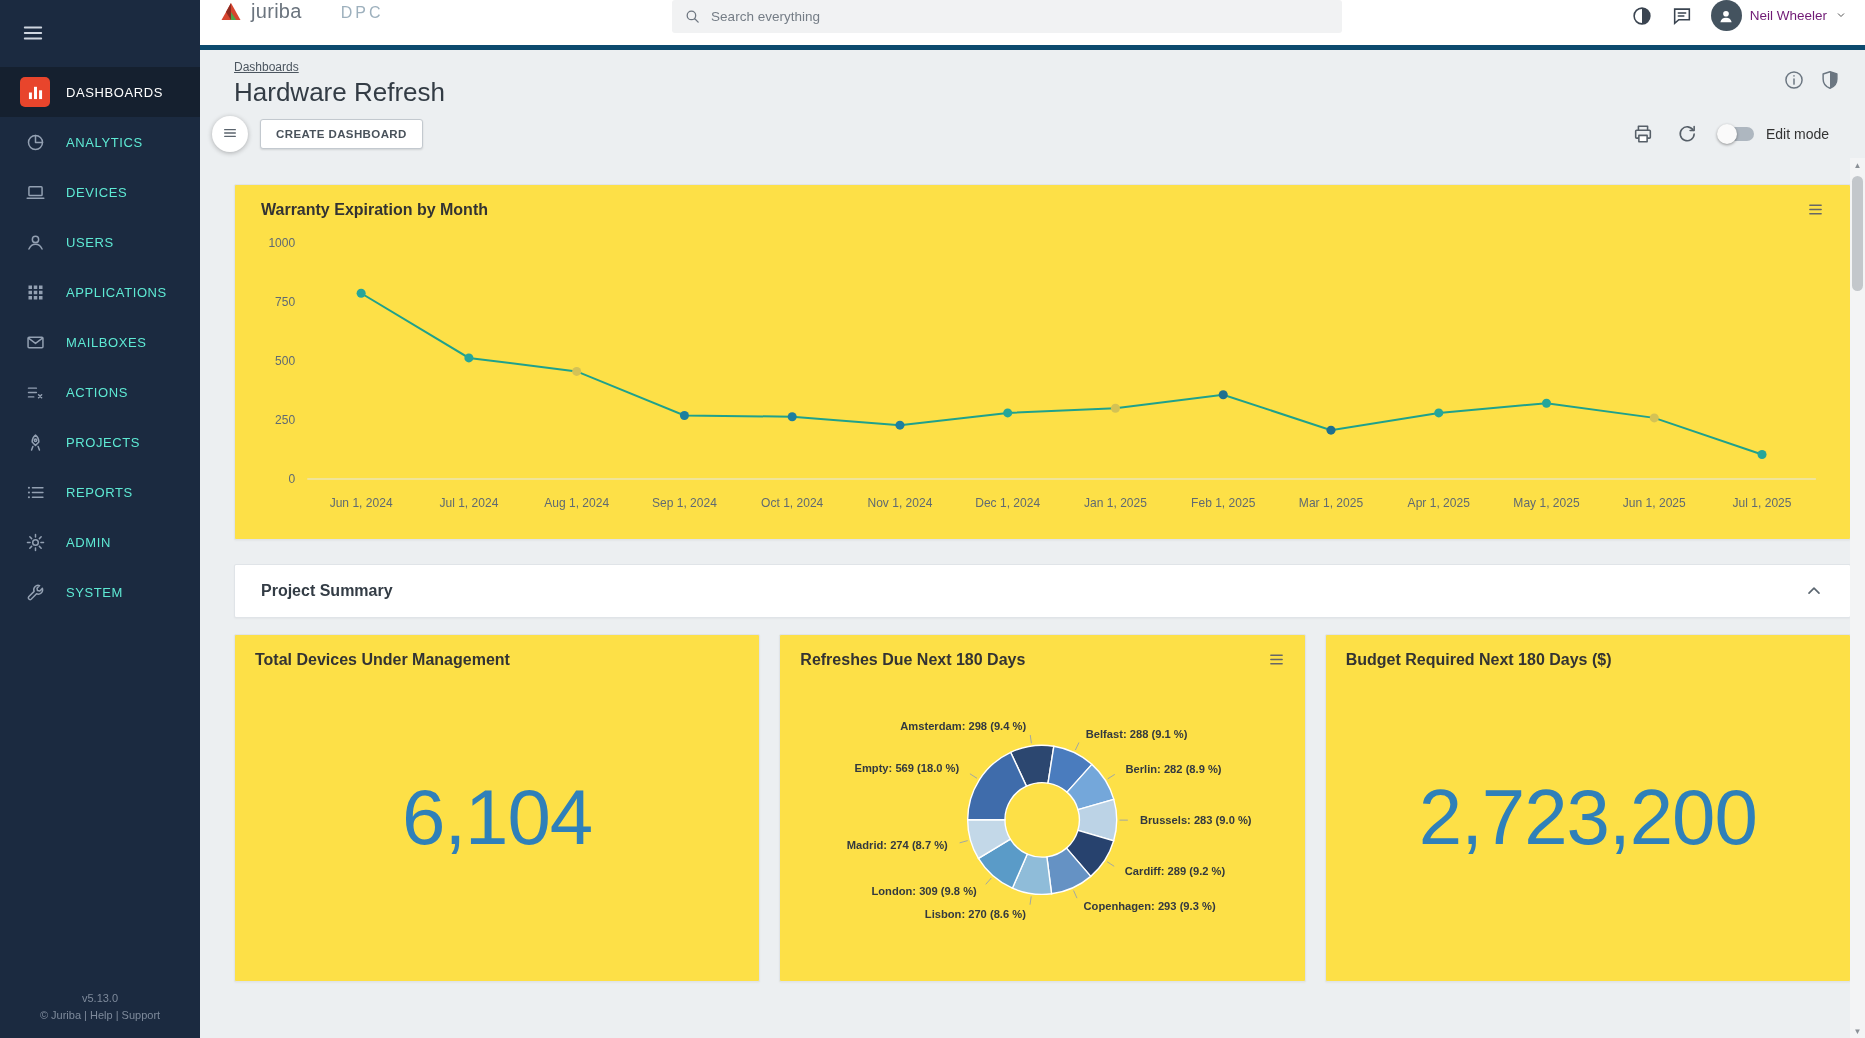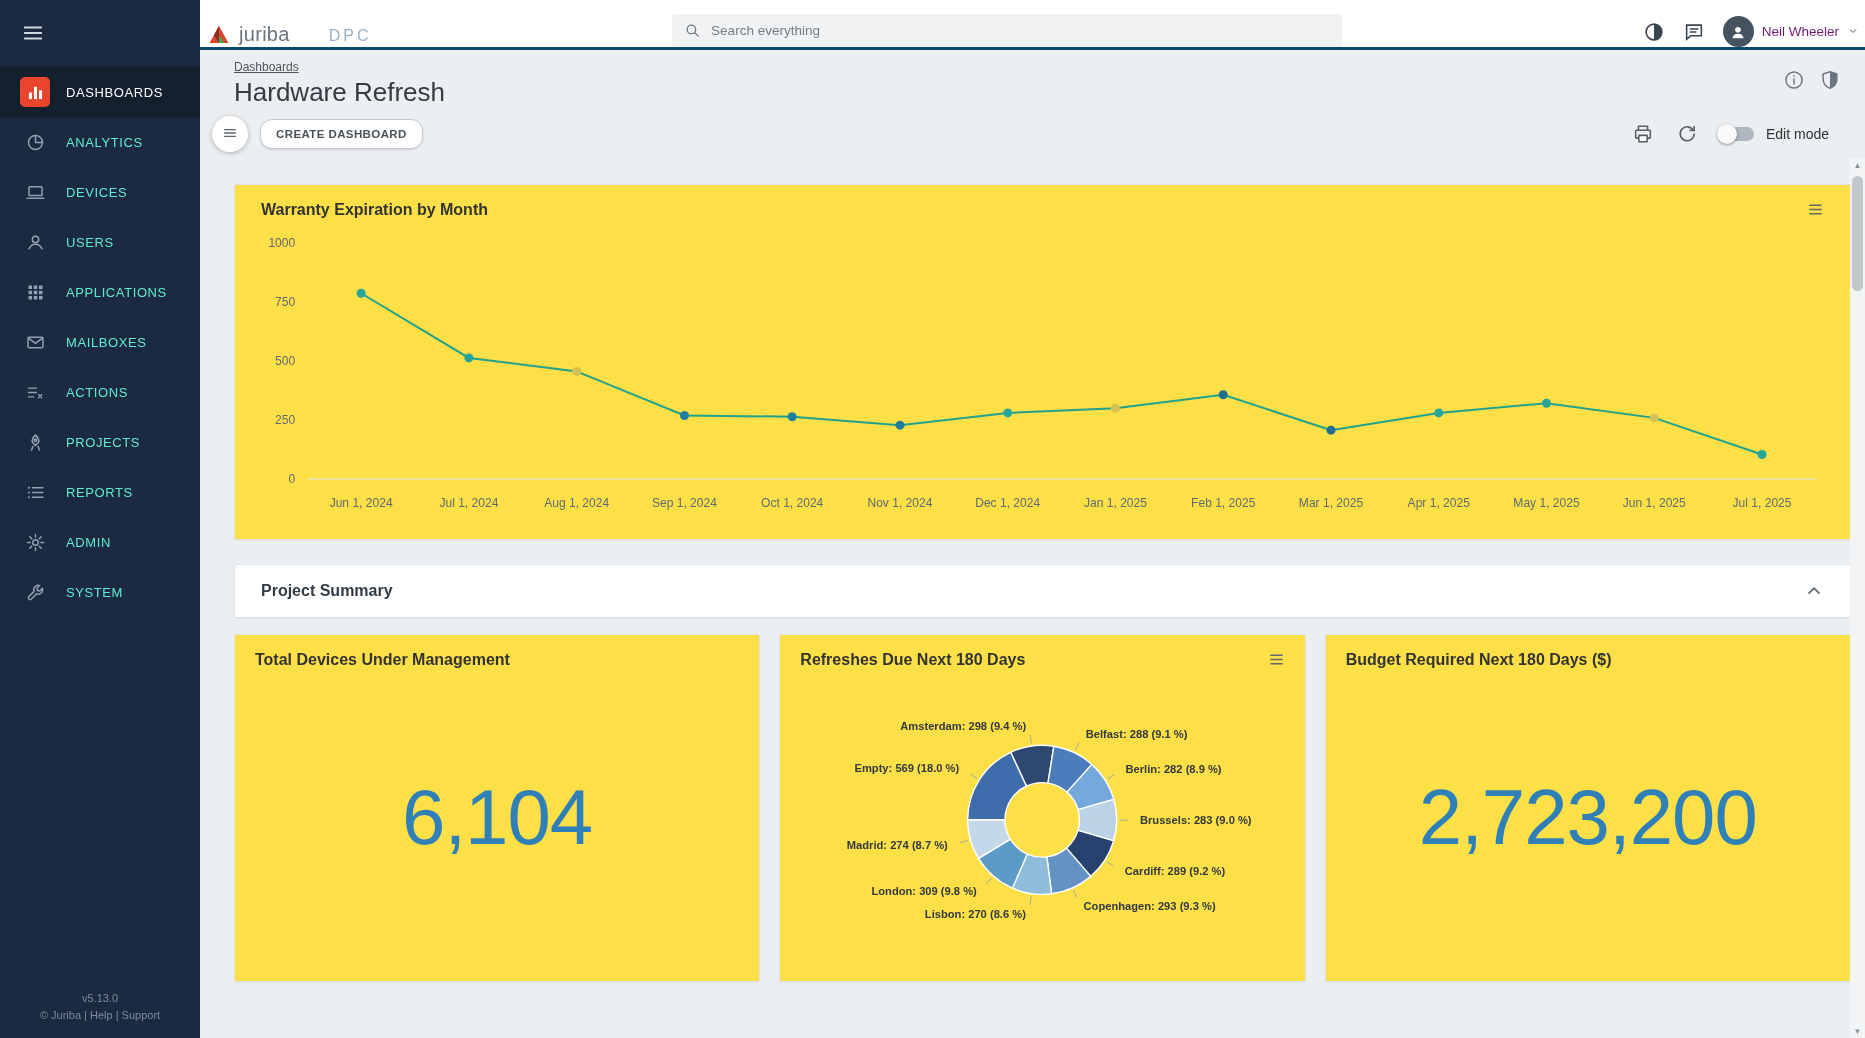--- a/index.html
+++ b/index.html
@@ -18,21 +18,21 @@
   .sb-ic svg { width:21px; height:21px; stroke:#93a0b2; fill:none; stroke-width:1.7; stroke-linecap:round; stroke-linejoin:round; }
   .sb-ic.chip { background:#e8452c; border-radius:5px; }
   .sb-ic.chip svg { stroke:none; }
   .sb-label { font-size:13px; letter-spacing:.6px; font-weight:400; }
   .sb-footer { position:absolute; bottom:14px; width:100%; text-align:center; color:#7e8a9b; font-size:11px; line-height:17px; }
   .sb-footer .links { cursor:pointer; }
 
   
   .main { flex:1; display:flex; flex-direction:column; position:relative; background:#eceff1; min-width:0; }
 
-  .topbar { height:50px; background:#fff; border-bottom:3px solid #0c4a6e; display:flex; align-items:flex-end; padding:0 6px; flex:0 0 50px; }
+  .topbar { height:50px; background:#fff; border-bottom:5px solid #0c4a6e; display:flex; align-items:flex-start; padding:0 18px; flex:0 0 50px; }
   .logo { display:flex; align-items:baseline; gap:7px; }
   .logo svg { width:26px; height:24px; align-self:center; }
   .logo .lname { font-size:20px; color:#6b747e; font-weight:500; letter-spacing:.3px; }
   .logo .lsuffix { font-size:16px; color:#9db0bd; letter-spacing:3px; font-weight:500;margin-left:32px; }
   .search-wrap { flex:1; display:flex; justify-content:center; }
   .search-box { width:670px; height:33px; background:#f1f2f3; border-radius:3px; display:flex; align-items:center; padding:0 12px; gap:10px; }
   .search-box svg { width:17px; height:17px; stroke:#6f7781; fill:none; stroke-width:1.8; stroke-linecap:round; }
   .search-box input { border:none; background:transparent; outline:none; font-size:13.5px; color:#333; flex:1; font-family:inherit; }
   .search-box input::placeholder { color:#757d86; }
   .topbar-actions { display:flex; align-items:center; gap:18px; }
@@ -48,21 +48,21 @@
   .breadcrumb { font-size:12px; color:#4b555f; text-decoration:underline; cursor:pointer; display:inline-block; }
   .page-title { font-size:26px; font-weight:400; color:#333c45; margin-top:2px; }
   .ph-icons { display:flex; gap:14px; align-items:flex-start; padding-top:12px; }
   .ph-icon { width:22px; height:22px; color:#6b7681; cursor:pointer; }
   .ph-icon svg { width:22px; height:22px; stroke:currentColor; fill:none; stroke-width:1.6; stroke-linecap:round; stroke-linejoin:round; }
 
   .toolbar { height:48px; position:relative; display:flex; align-items:center; padding-left:60px; padding-right:36px; flex:0 0 48px; }
   .circle-btn { position:absolute; left:12px; top:6px; width:36px; height:36px; border-radius:50%; background:#fff; border:none;
                 box-shadow:0 1px 5px rgba(0,0,0,.28); display:flex; align-items:center; justify-content:center; cursor:pointer; }
   .circle-btn svg { width:16px; height:16px; stroke:#5b646d; stroke-width:2; }
-  .btn-create { background:#fff; border:1px solid #c3c9cf; border-radius:12px; padding:8px 15px; font-size:11.5px; font-weight:700;
+  .btn-create { background:#fff; border:1px solid #c3c9cf; border-radius:3px; padding:8px 15px; font-size:11.5px; font-weight:700;
                 letter-spacing:.4px; color:#49525b; cursor:pointer; box-shadow:0 1px 2px rgba(0,0,0,.12); font-family:inherit; }
   .toolbar-right { margin-left:auto; display:flex; align-items:center; gap:22px; }
   .tool-icon { width:22px; height:22px; color:#565f68; cursor:pointer; }
   .tool-icon svg { width:22px; height:22px; stroke:currentColor; fill:none; stroke-width:1.7; stroke-linecap:round; stroke-linejoin:round; }
   .edit-mode { display:flex; align-items:center; gap:12px; }
   .toggle { position:relative; width:34px; height:14px; background:#aeb7c0; border-radius:7px; cursor:pointer; }
   .toggle .knob { position:absolute; left:-3px; top:-3px; width:20px; height:20px; border-radius:50%; background:#fafafa;
                   box-shadow:0 1px 3px rgba(0,0,0,.4); }
   .edit-label { font-size:14px; color:#333; }
 

